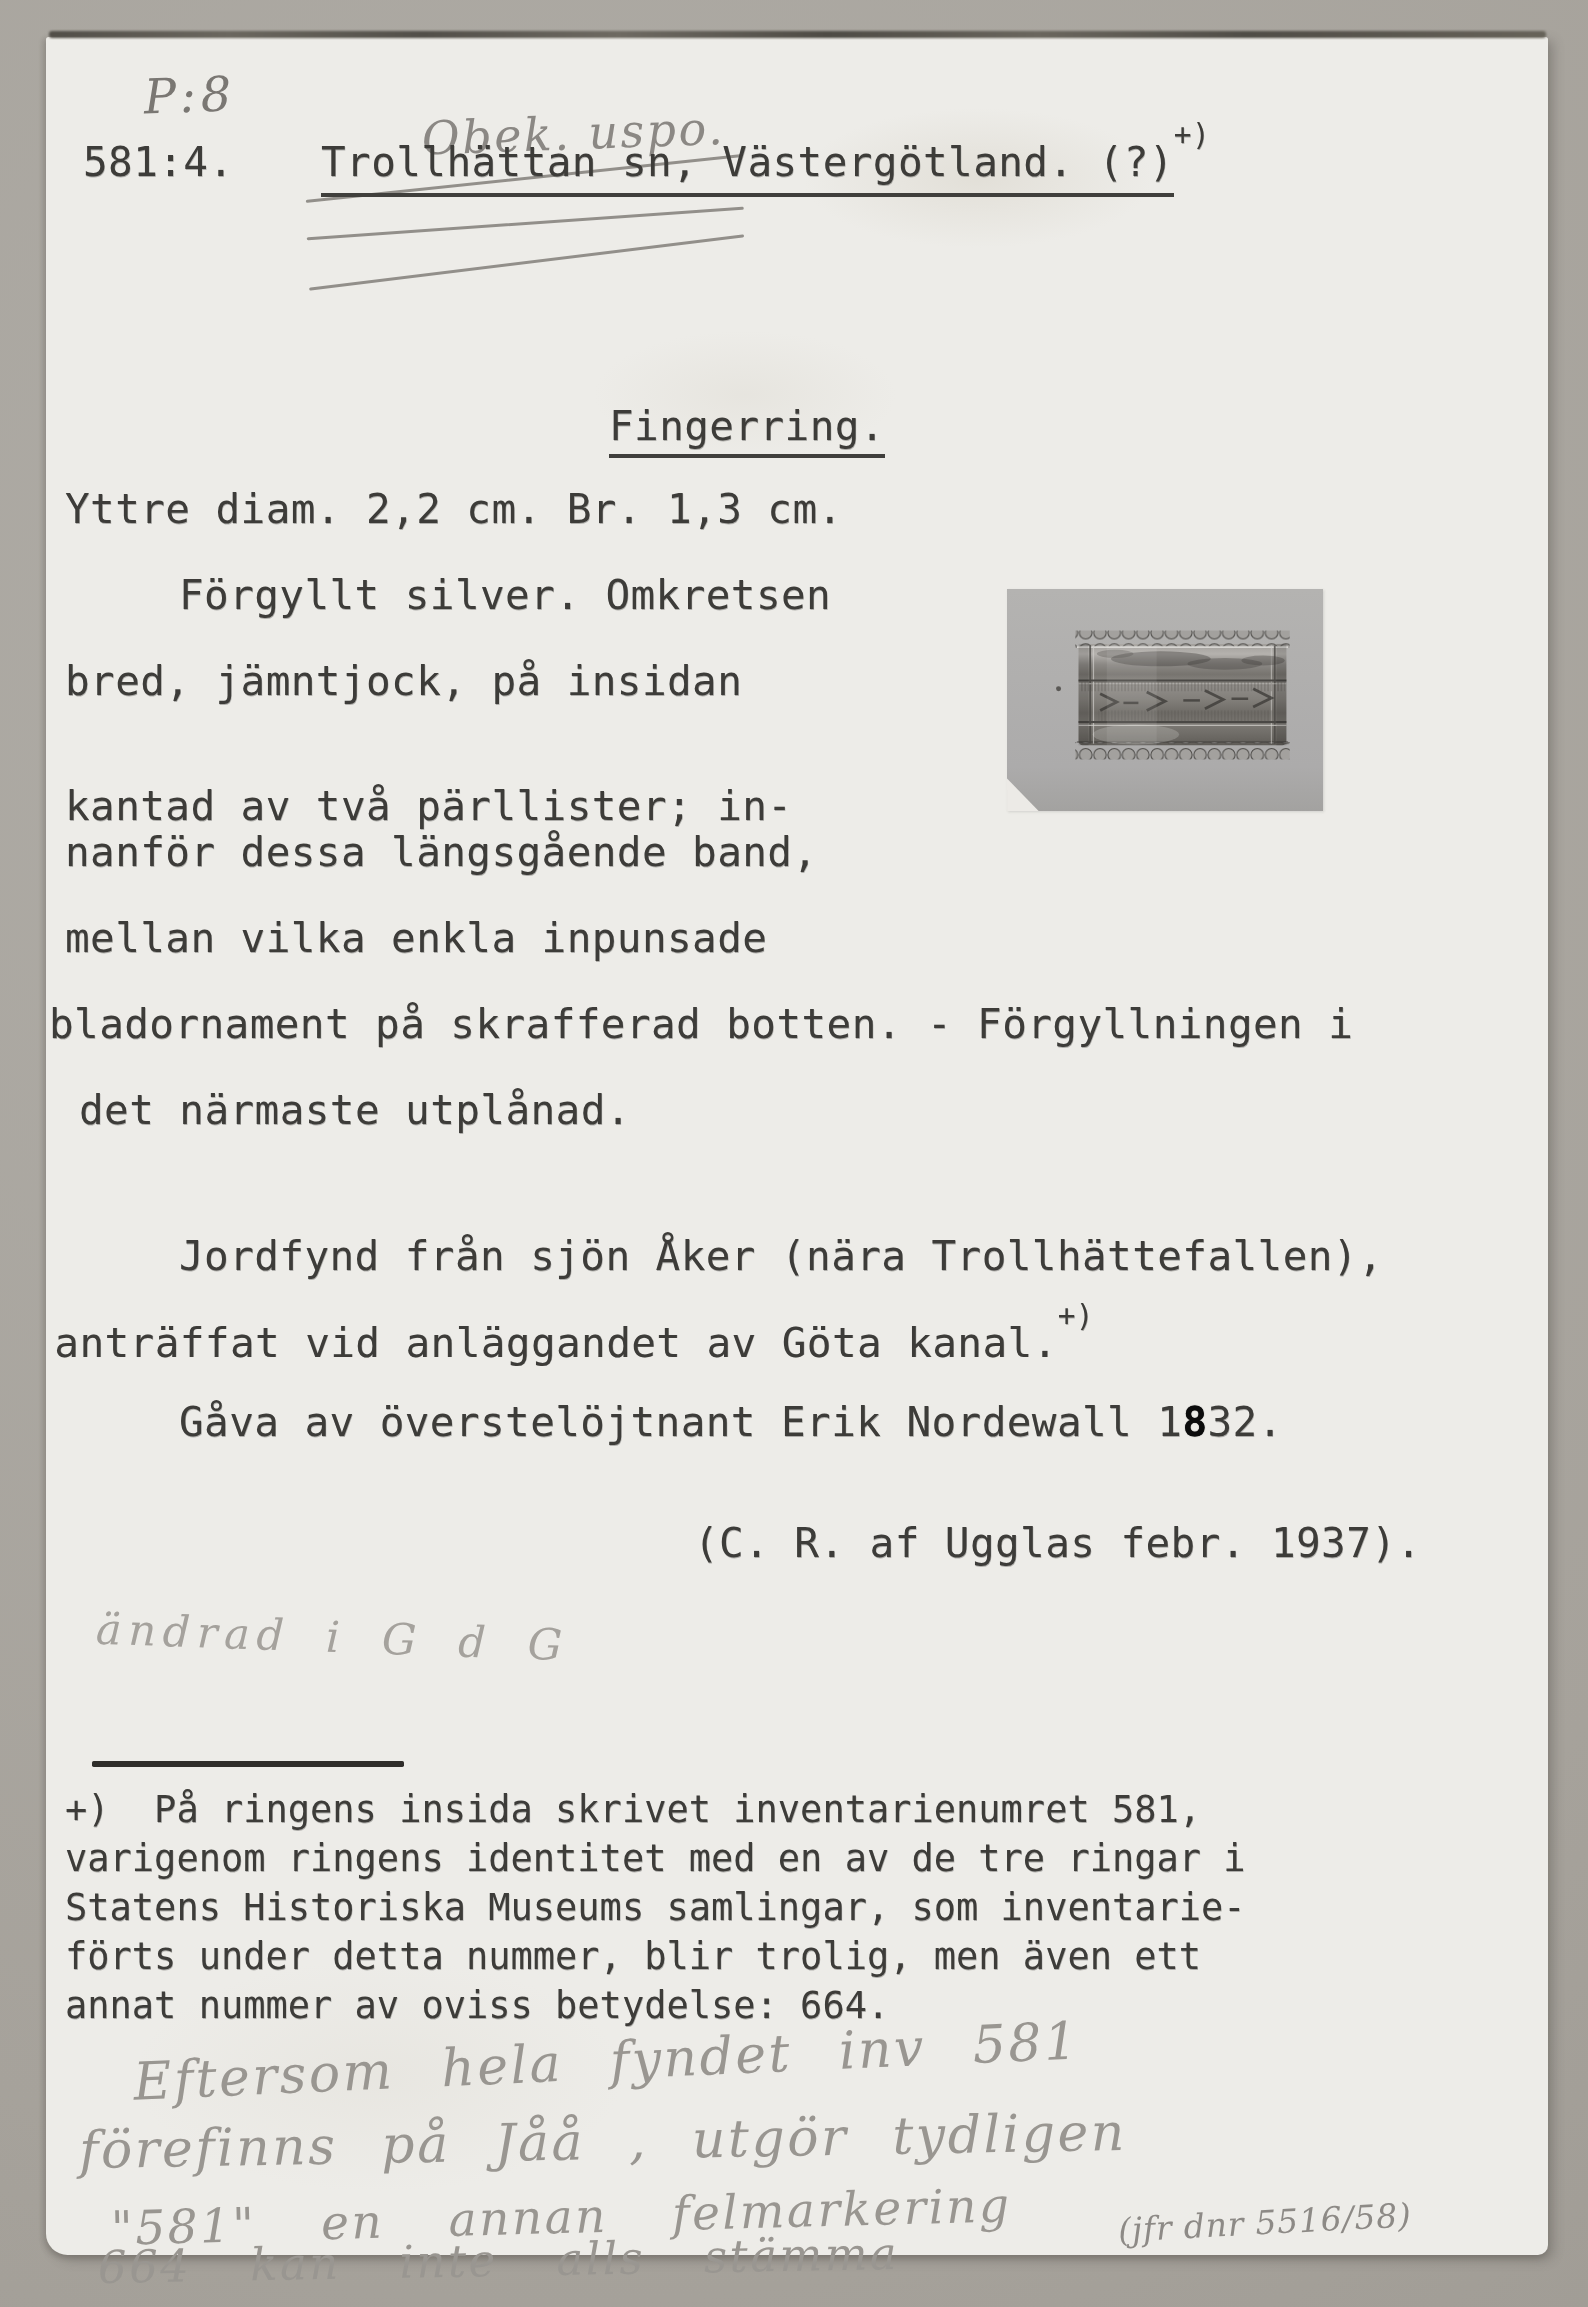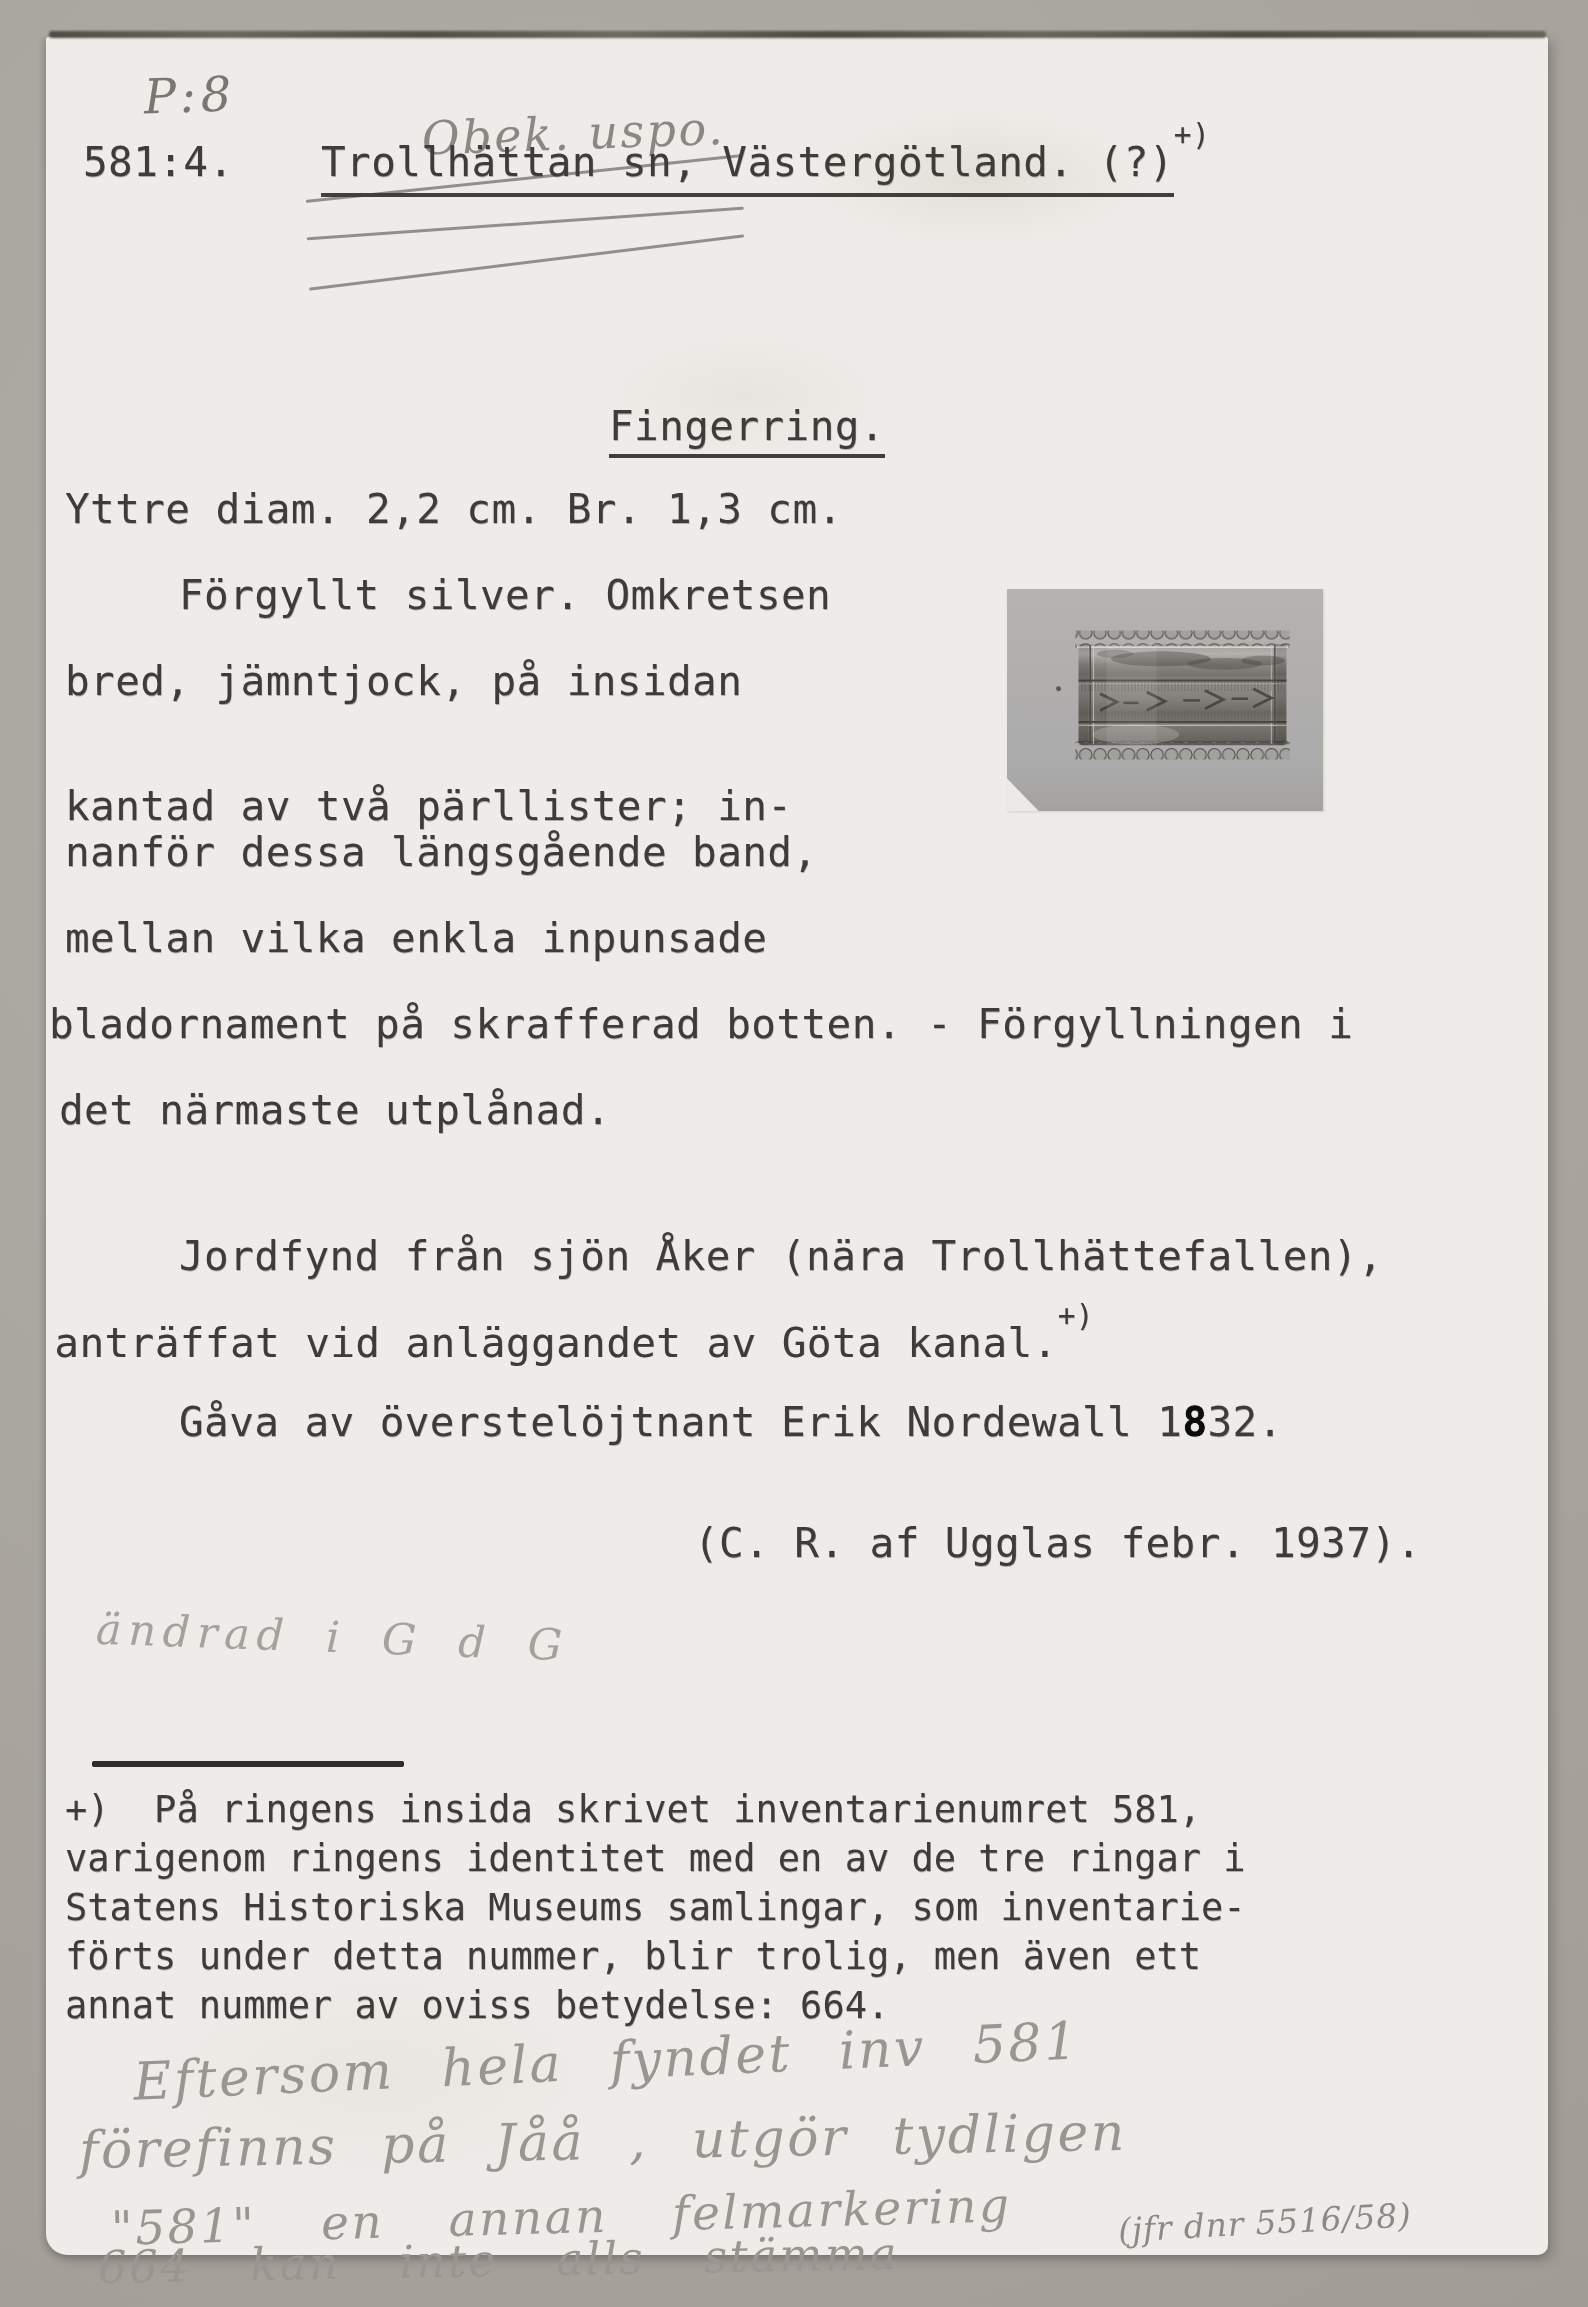--- a/index.html
+++ b/index.html
@@ -73,21 +73,21 @@
 
     <div class="tw" style="left:563px; top:358px;margin-top:8px;"><span class="u2">Fingerring.</span></div>
 
     <div class="tw" style="left:19px;  top:449px;">Yttre diam. 2,2 cm. Br. 1,3 cm.</div>
     <div class="tw" style="left:133px; top:535px;">Förgyllt silver. Omkretsen</div>
     <div class="tw" style="left:19px;  top:621px;">bred, jämntjock, på insidan</div>
     <div class="tw" style="left:19px;  top:746px;">kantad av två pärllister; in-</div>
     <div class="tw" style="left:19px;  top:878px;">mellan vilka enkla inpunsade</div>
     <div class="tw" style="left:19px;  top:792px;">nanför dessa längsgående band,</div>
     <div class="tw" style="left:3px;  top:964px;">bladornament på skrafferad botten. - Förgyllningen i</div>
-    <div class="tw" style="left:13px;  top:1050px;">det närmaste utplånad.</div>
+    <div class="tw" style="left:33px;  top:1050px;">det närmaste utplånad.</div>
     <div class="tw" style="left:133px; top:1196px;">Jordfynd från sjön Åker (nära Trollhättefallen),</div>
     <div class="tw" style="left:8.3px;  top:1279px;"><span>anträffat vid anläggandet av Göta kanal.</span><sup class="mark">+)</sup></div>
     <div class="tw" style="left:133px; top:1362px;"><span>Gåva av överstelöjtnant Erik Nordewall 1</span><b class="over">8</b><span>32.</span></div>
     <div class="tw" style="left:648px; top:1483px;">(C. R. af Ugglas febr. 1937).</div>
 
     <div class="hw pmid">ändrad i G d G</div>
 
     <div class="fnrule"></div>
     <div class="tw fn" style="left:19px; top:1752px;">+)  På ringens insida skrivet inventarienumret 581,</div>
     <div class="tw fn" style="left:19px; top:1801px;">varigenom ringens identitet med en av de tre ringar i</div>

